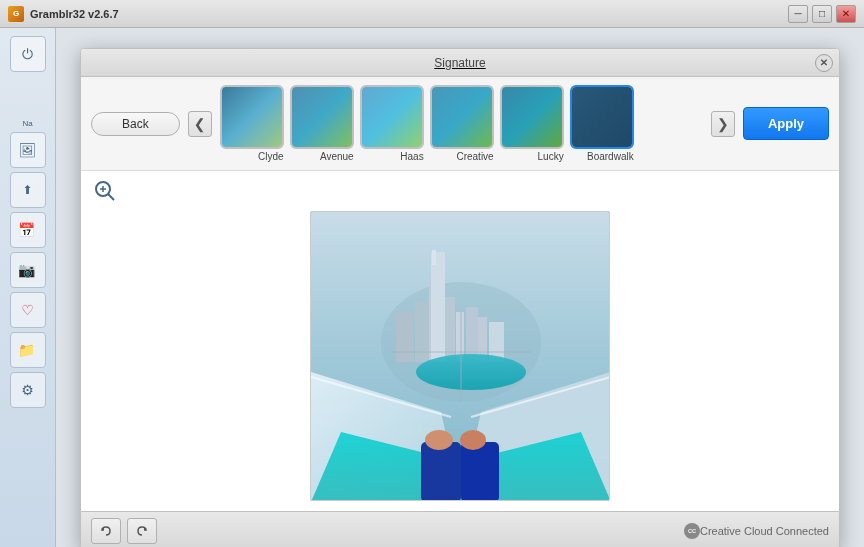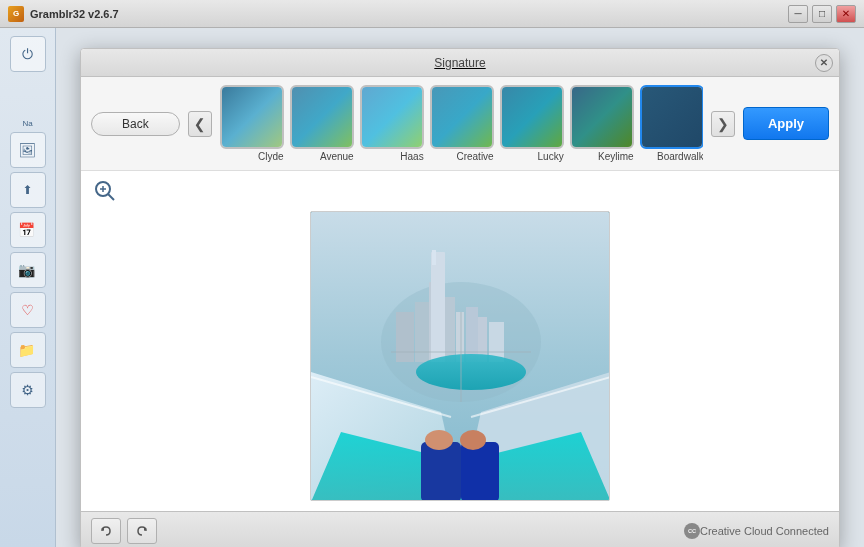--- a/index.html
+++ b/index.html
@@ -389,26 +389,20 @@
               <div class="filter-thumb filter-arizona">
                 <div class="filter-inner" style="background:linear-gradient(135deg,#4898b8,#38a8c8,#70b850);"></div>
               </div>
               <span class="filter-name">Creative</span>
             </div>
             <div class="filter-item">
               <div class="filter-thumb filter-lucky">
                 <div class="filter-inner" style="background:linear-gradient(135deg,#3888a8,#28a0b8,#60a840);"></div>
               </div>
               <span class="filter-name">Lucky</span>
-            </div>
-            <div class="filter-item">
-              <div class="filter-thumb filter-keylime">
-                <div class="filter-inner" style="background:linear-gradient(135deg,#386888,#309088,#508828);"></div>
-              </div>
-              <span class="filter-name">Keylime</span>
             </div>
             <div class="filter-item">
               <div class="filter-thumb selected">
                 <div class="filter-inner" style="background:linear-gradient(135deg,#285878,#204868);"></div>
               </div>
               <span class="filter-name">Boardwalk</span>
             </div>
           </div>
 
           <div class="nav-arrow">❯</div>

